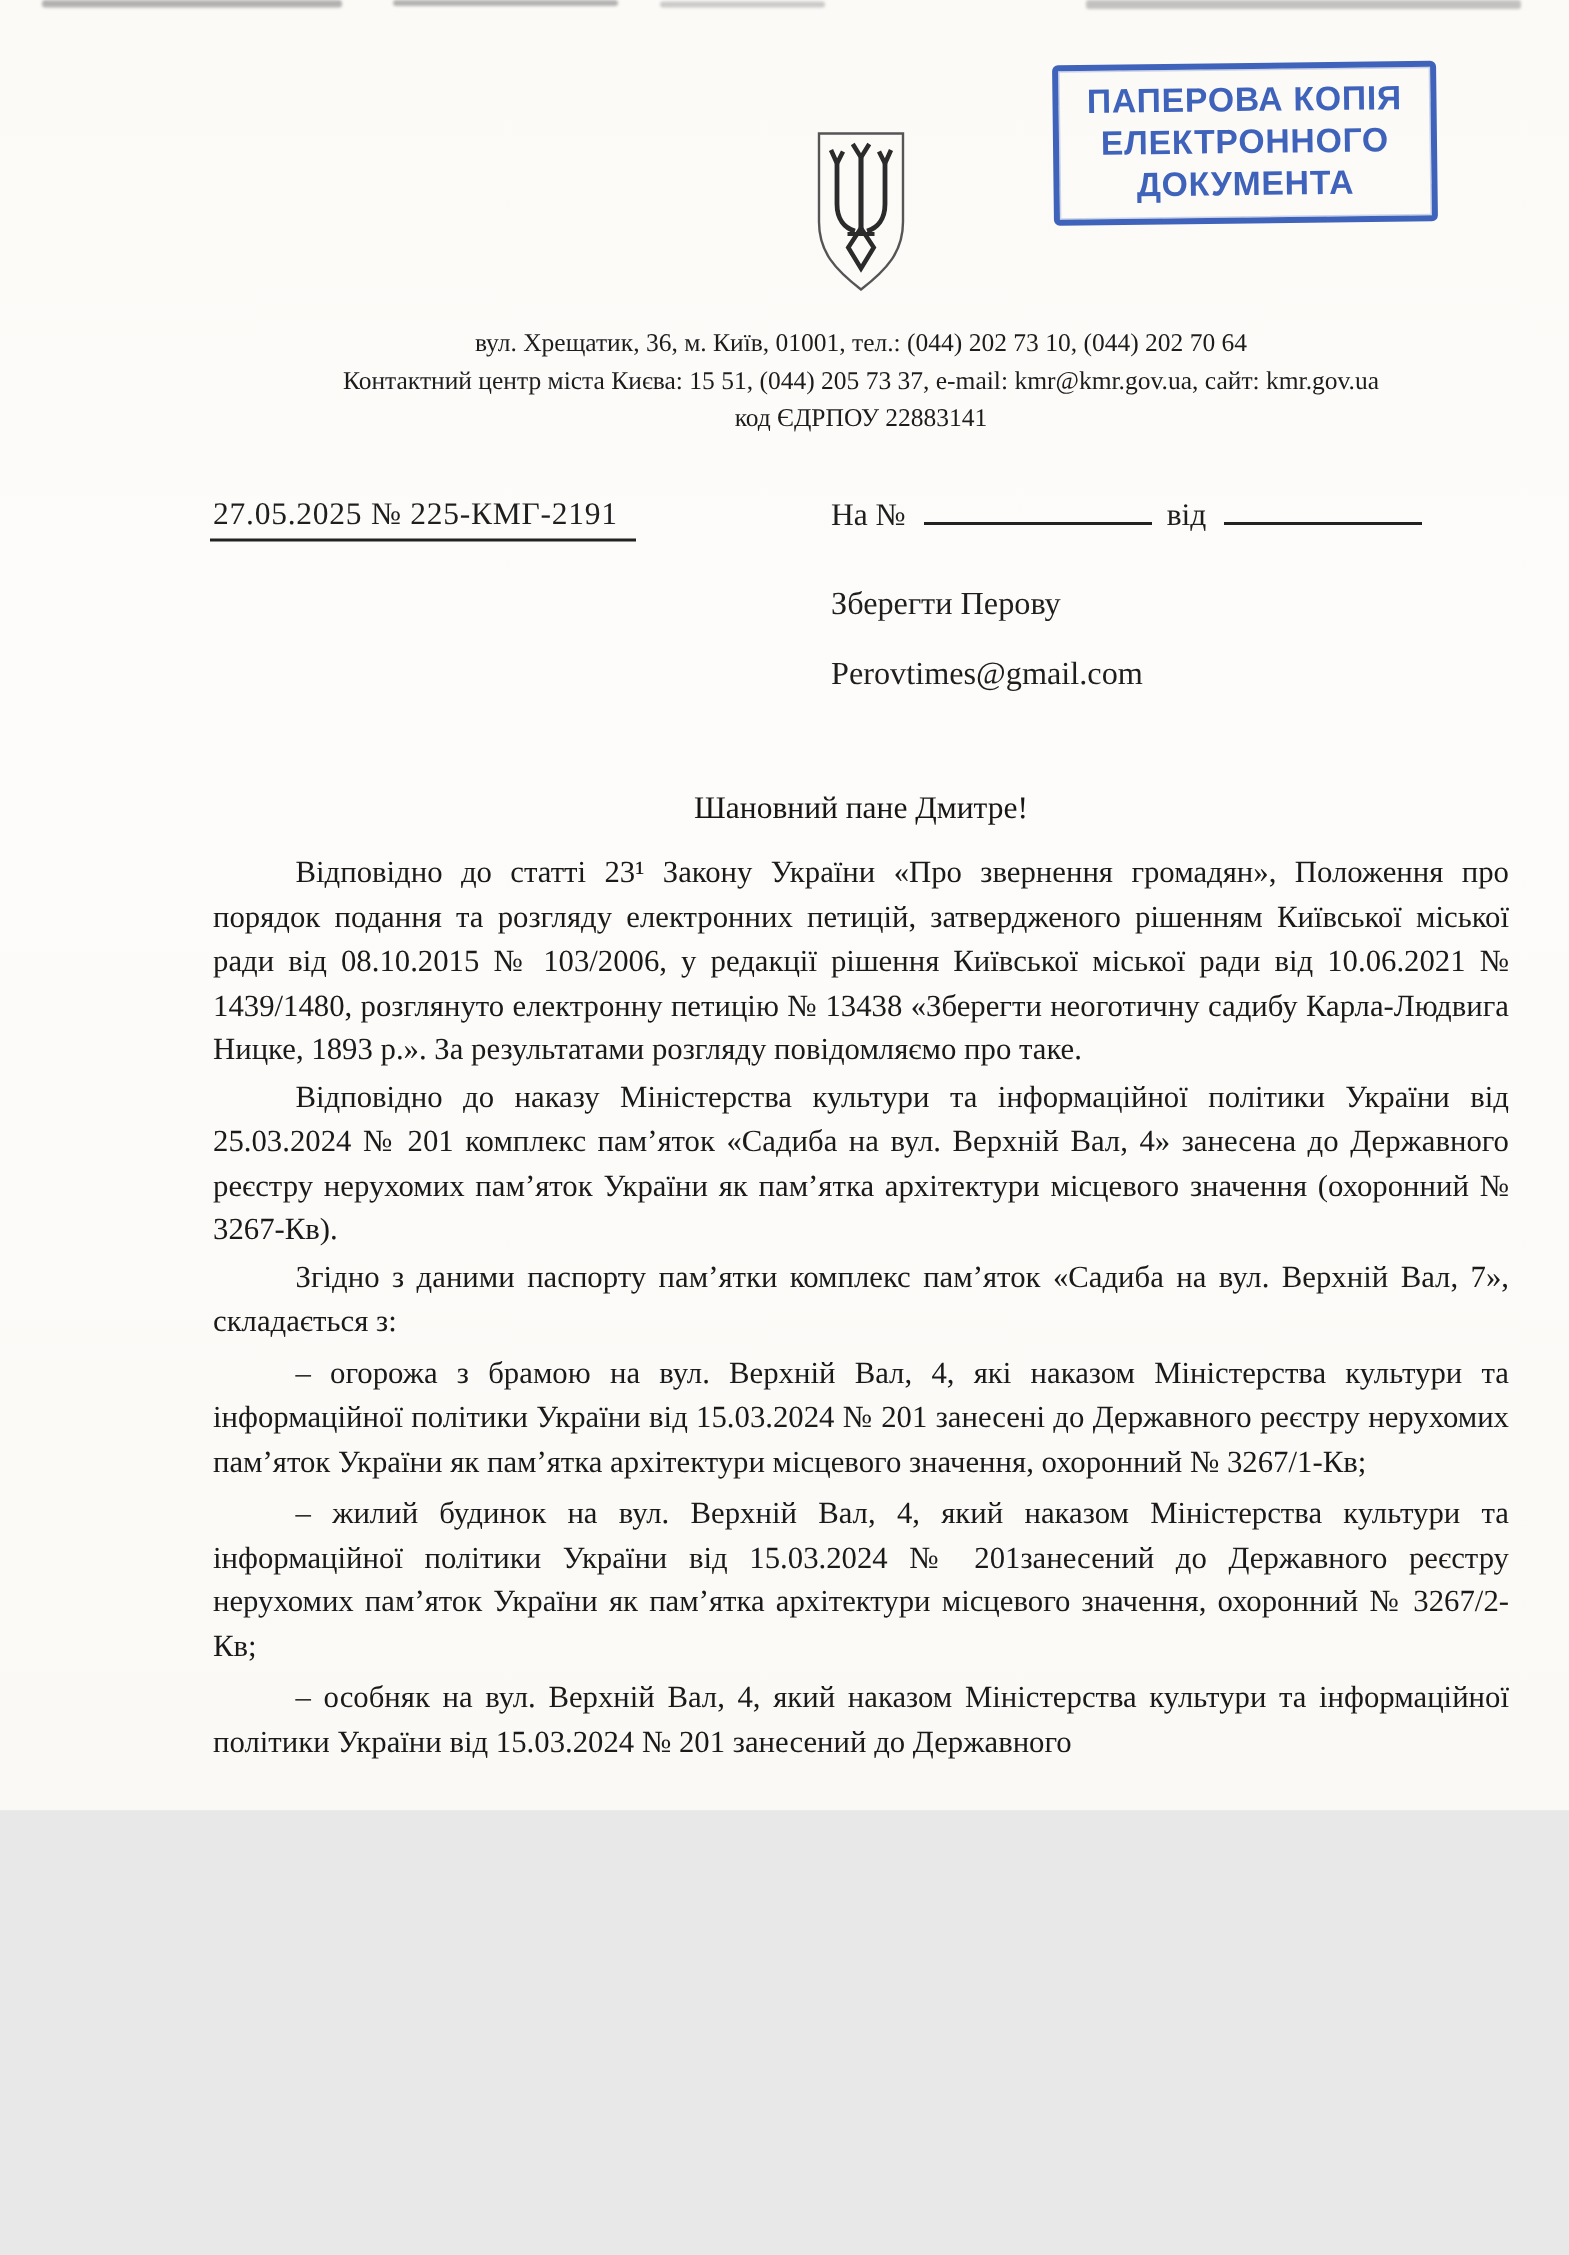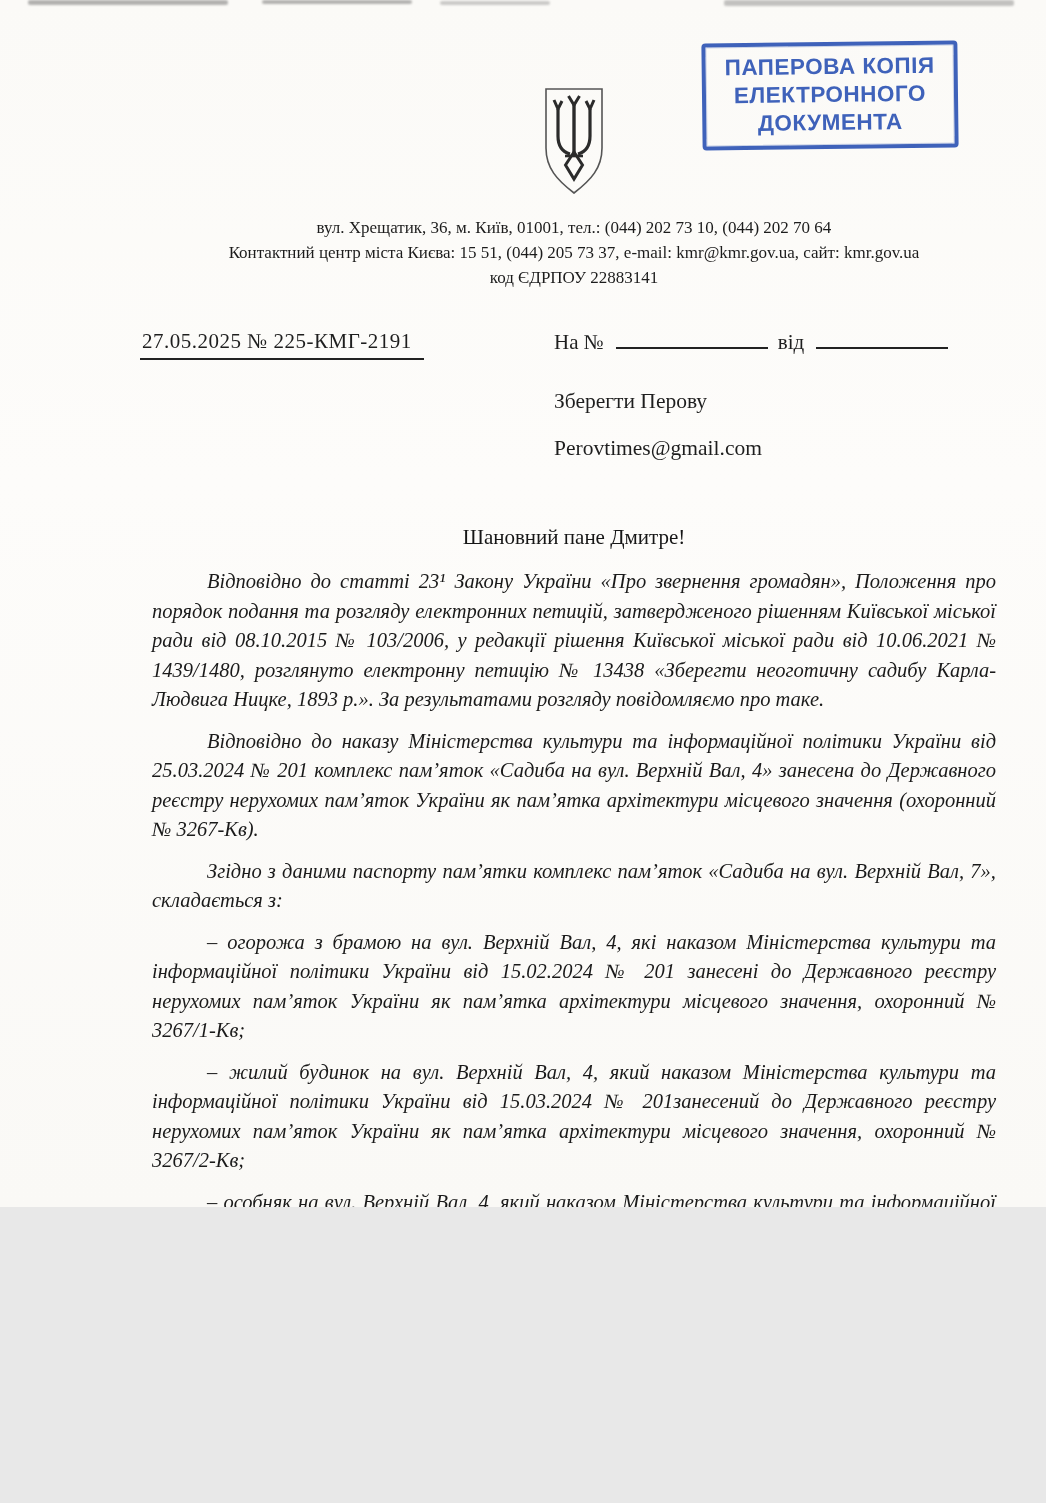--- a/index.html
+++ b/index.html
@@ -68,22 +68,21 @@
   .recipient .name { line-height:26px; }
   .recipient .addr { margin-top:29px; line-height:37px; }
   .recipient .email { margin-top:22px; font-family:"Liberation Serif","DejaVu Serif",serif; }
 
   
   .salutation { margin-top:64px; text-align:center; font-size:21px; color:#161616; }
   .body-text { margin-top:17px; font-size:20.5px; line-height:29.5px; color:#1a1a1a; }
   .body-text p {
     text-align:justify;
     text-indent:55px;
-    margin:12px;
-    font-style:italic;
+    margin:2px;
   }
   .body-text p.bullet { margin-top:5px; }
 </style>
 </head>
 <body>
 
 <div class="page">
 
   <div class="artifact a1"></div>
   <div class="artifact a2"></div>
@@ -130,19 +129,19 @@
       <div class="name">Зберегти Перову</div>
       <div class="email">Perovtimes@gmail.com</div>
     </div>
 
     <div class="salutation">Шановний пане Дмитре!</div>
 
     <div class="body-text">
       <p>Відповідно до статті 23¹ Закону України «Про звернення громадян», Положення про порядок подання та розгляду електронних петицій, затвердженого рішенням Київської міської ради від 08.10.2015 № 103/2006, у редакції рішення Київської міської ради від 10.06.2021 № 1439/1480, розглянуто електронну петицію № 13438 «Зберегти неоготичну садибу Карла-Людвига Ницке, 1893 р.». За результатами розгляду повідомляємо про таке.</p>
       <p>Відповідно до наказу Міністерства культури та інформаційної політики України від 25.03.2024 № 201 комплекс пам’яток «Садиба на вул. Верхній Вал, 4» занесена до Державного реєстру нерухомих пам’яток України як пам’ятка архітектури місцевого значення (охоронний № 3267-Кв).</p>
       <p>Згідно з даними паспорту пам’ятки комплекс пам’яток «Садиба на вул. Верхній Вал, 7», складається з:</p>
-      <p class="bullet">– огорожа з брамою на вул. Верхній Вал, 4, які наказом Міністерства культури та інформаційної політики України від 15.02.2024 № 201 занесені до Державного реєстру нерухомих пам’яток України як пам’ятка архітектури місцевого значення, охоронний № 3267/1-Кв;</p>
+      <p class="bullet">– огорожа з брамою на вул. Верхній Вал, 4, які наказом Міністерства культури та інформаційної політики України від 15.03.2024 № 201 занесені до Державного реєстру нерухомих пам’яток України як пам’ятка архітектури місцевого значення, охоронний № 3267/1-Кв;</p>
       <p class="bullet">– жилий будинок на вул. Верхній Вал, 4, який наказом Міністерства культури та інформаційної політики України від 15.03.2024 № 201занесений до Державного реєстру нерухомих пам’яток України як пам’ятка архітектури місцевого значення, охоронний № 3267/2-Кв;</p>
       <p class="bullet">– особняк на вул. Верхній Вал, 4, який наказом Міністерства культури та інформаційної політики України від 15.03.2024 № 201 занесений до Державного</p>
     </div>
 
   </div>
 </div>
 
 </body></html>

